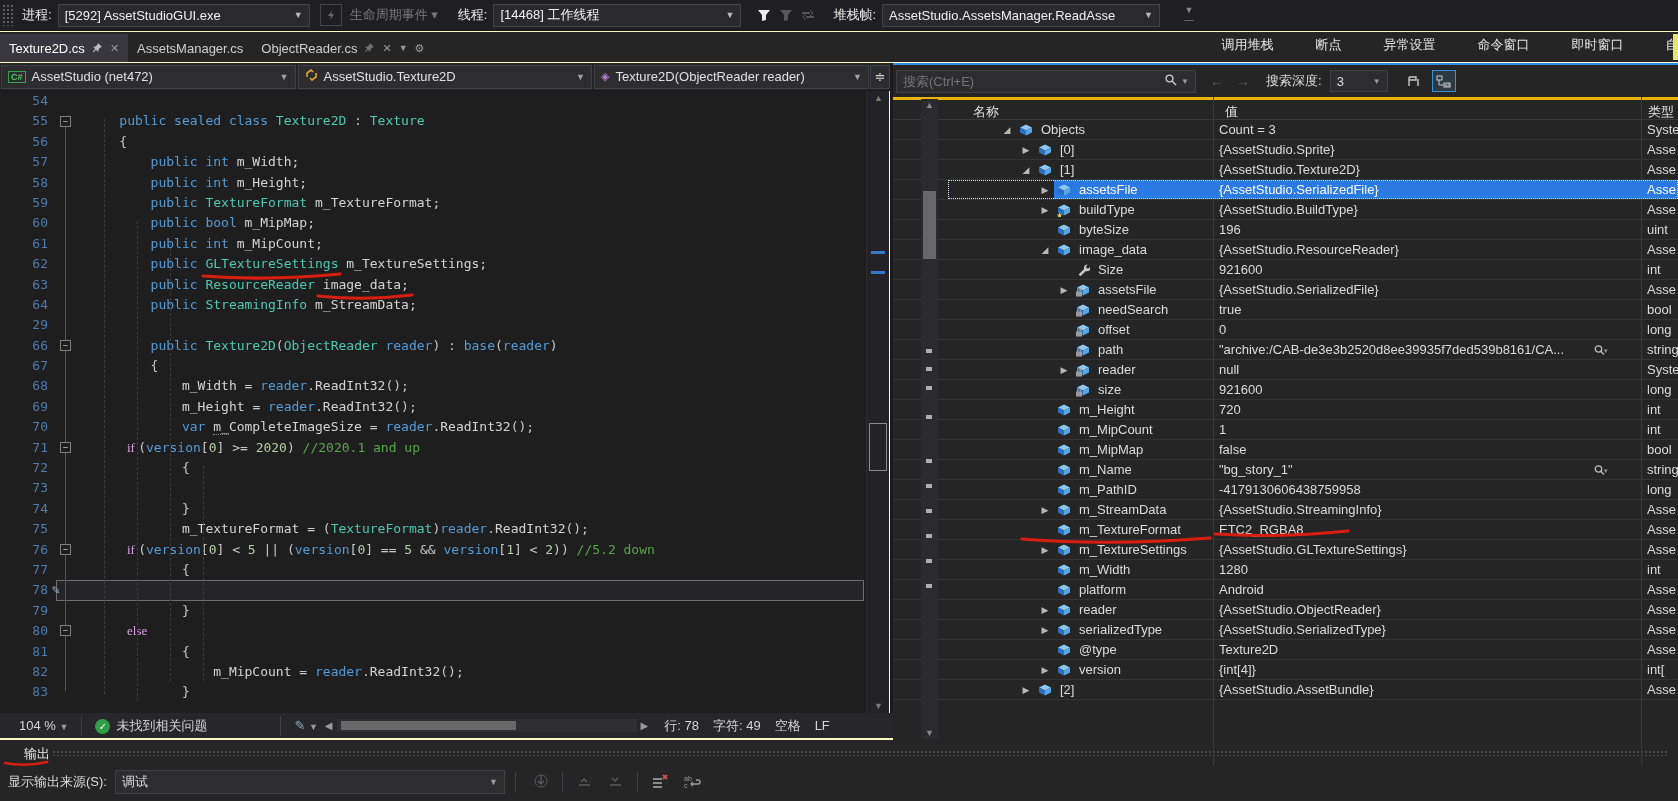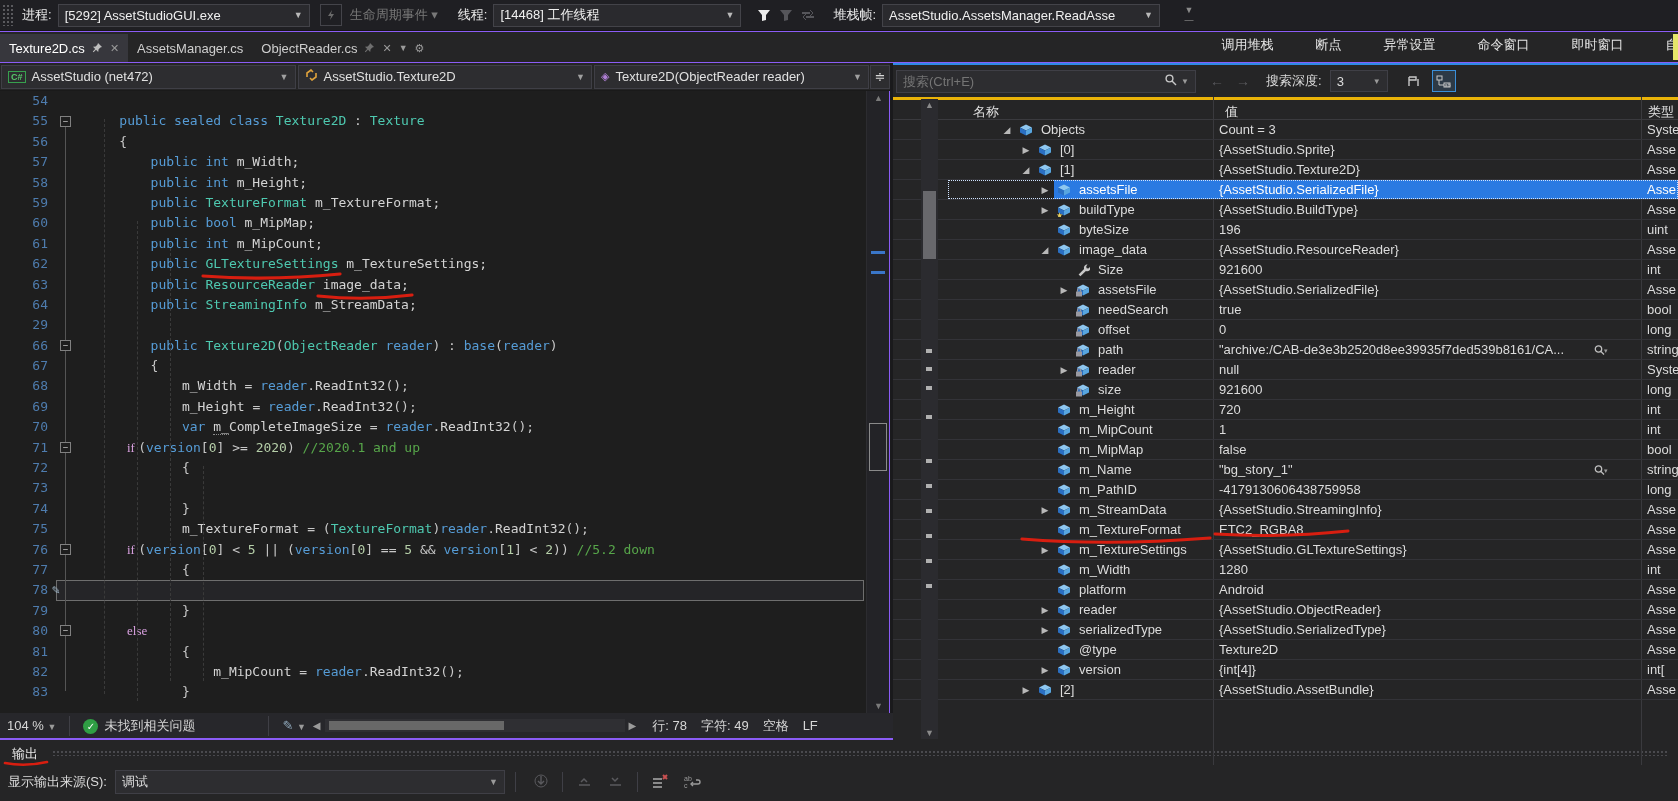--- a/index.html
+++ b/index.html
@@ -1,19 +1,19 @@
 <!DOCTYPE html>
 <html><head>
 <meta charset="utf-8">
 <style>
   * { margin:0; padding:0; box-sizing:border-box; }
   html,body { background:#141414; }
   #app {
     position:relative; width:1678px; height:801px; overflow:hidden;
-    background:#8b5cf6; font-family:"Liberation Sans", sans-serif; color:#dcdcdc; font-size:13px;
+    background:#fef9c3; font-family:"Liberation Sans", sans-serif; color:#dcdcdc; font-size:13px;
   }
   .abs { position:absolute; }
 
   
   #debug-toolbar { left:0; top:0; width:1678px; height:31px; background:#1f1f23; border-bottom:1px solid #161616; display:flex; align-items:center; }
   .grip { width:12px; height:22px; margin-left:2px; background-image:radial-gradient(circle, #5a5a5e 1px, transparent 1.2px); background-size:4px 4px; }
   .tb-label { color:#e8e8e8; margin:0 6px 0 8px; white-space:nowrap; }
   .tb-dd { height:23px; background:#2a2a2e; border:1px solid #434349; color:#f0f0f0; display:flex; align-items:center; padding:0 6px; white-space:nowrap; }
   .tb-dd .caret { margin-left:auto; padding-left:10px; color:#b9b9b9; font-size:9px; }
   .tb-dim { color:#787878; }
@@ -55,31 +55,31 @@
 
   
   #ed-scroll { left:866px; top:91px; width:23px; height:622px; background:#232327; border-left:1px solid #2c2c30; }
   #ed-scroll .arr { position:absolute; left:0; width:23px; text-align:center; color:#7a7a7a; font-size:9px; }
   .mark-b { position:absolute; left:4px; width:14px; height:3px; background:#3a76c8; }
   #view-box { position:absolute; left:2px; width:18px; border:1px solid #8a8a8a; }
 
   #panel-divider { left:890px; top:63px; width:3px; height:650px; background:#1a1a1c; }
 
   
-  #status-bar { left:0; top:713px; width:893px; height:25px; background:#27272b; display:flex; align-items:center; color:#d6d6d6; }
+  #status-bar { left:0; top:713px; width:893px; height:25px; background:#27272b; display:flex; align-items:center; color:#d6d6d6;padding-left:12px; }
   .sb-item { margin:0 7px; white-space:nowrap; }
   .check-circle { display:inline-flex; width:15px; height:15px; border-radius:50%; background:#2f9e44; color:#fff; font-size:10px;
                   align-items:center; justify-content:center; margin-right:6px; }
   #h-scroll { position:relative; width:300px; height:13px; background:#2f2f33; margin:0 4px; }
   #h-thumb { position:absolute; left:4px; top:2px; width:175px; height:9px; background:#686868; }
   .sb-arrow { color:#9a9a9a; font-size:10px; }
 
   
   #output-panel { left:0; top:740px; width:1678px; height:61px; background:#252526; }
-  #output-title { position:absolute; left:12px; top:5px; color:#e8e8e8; }
+  #output-title { position:absolute; left:24px; top:5px; color:#e8e8e8; }
   #output-dots { position:absolute; left:52px; right:10px; top:10px; height:6px;
                  background-image:radial-gradient(circle, #4a4a4e 1px, transparent 1.2px); background-size:4px 4px; }
   #output-toolbar { position:absolute; left:0; top:26px; width:100%; height:32px; display:flex; align-items:center; }
   #output-src-dd { width:390px; height:24px; background:#2d2d30; border:1px solid #3f3f46; display:flex; align-items:center; padding:0 6px; }
   .o-ico { color:#6a6a6a; font-size:14px; margin:0 8px; }
 
   
   #right-panel { left:893px; top:63px; width:785px; height:677px; background:#252526; border-top:2px solid #2e8ae6; }
   #search-row { position:absolute; left:0; top:2px; width:785px; height:28px; display:flex; align-items:center; background:#252526; }
   #search-box { width:300px; height:23px; background:#2d2d30; border:1px solid #3f3f46; margin-left:3px; display:flex; align-items:center; padding:0 6px; }

